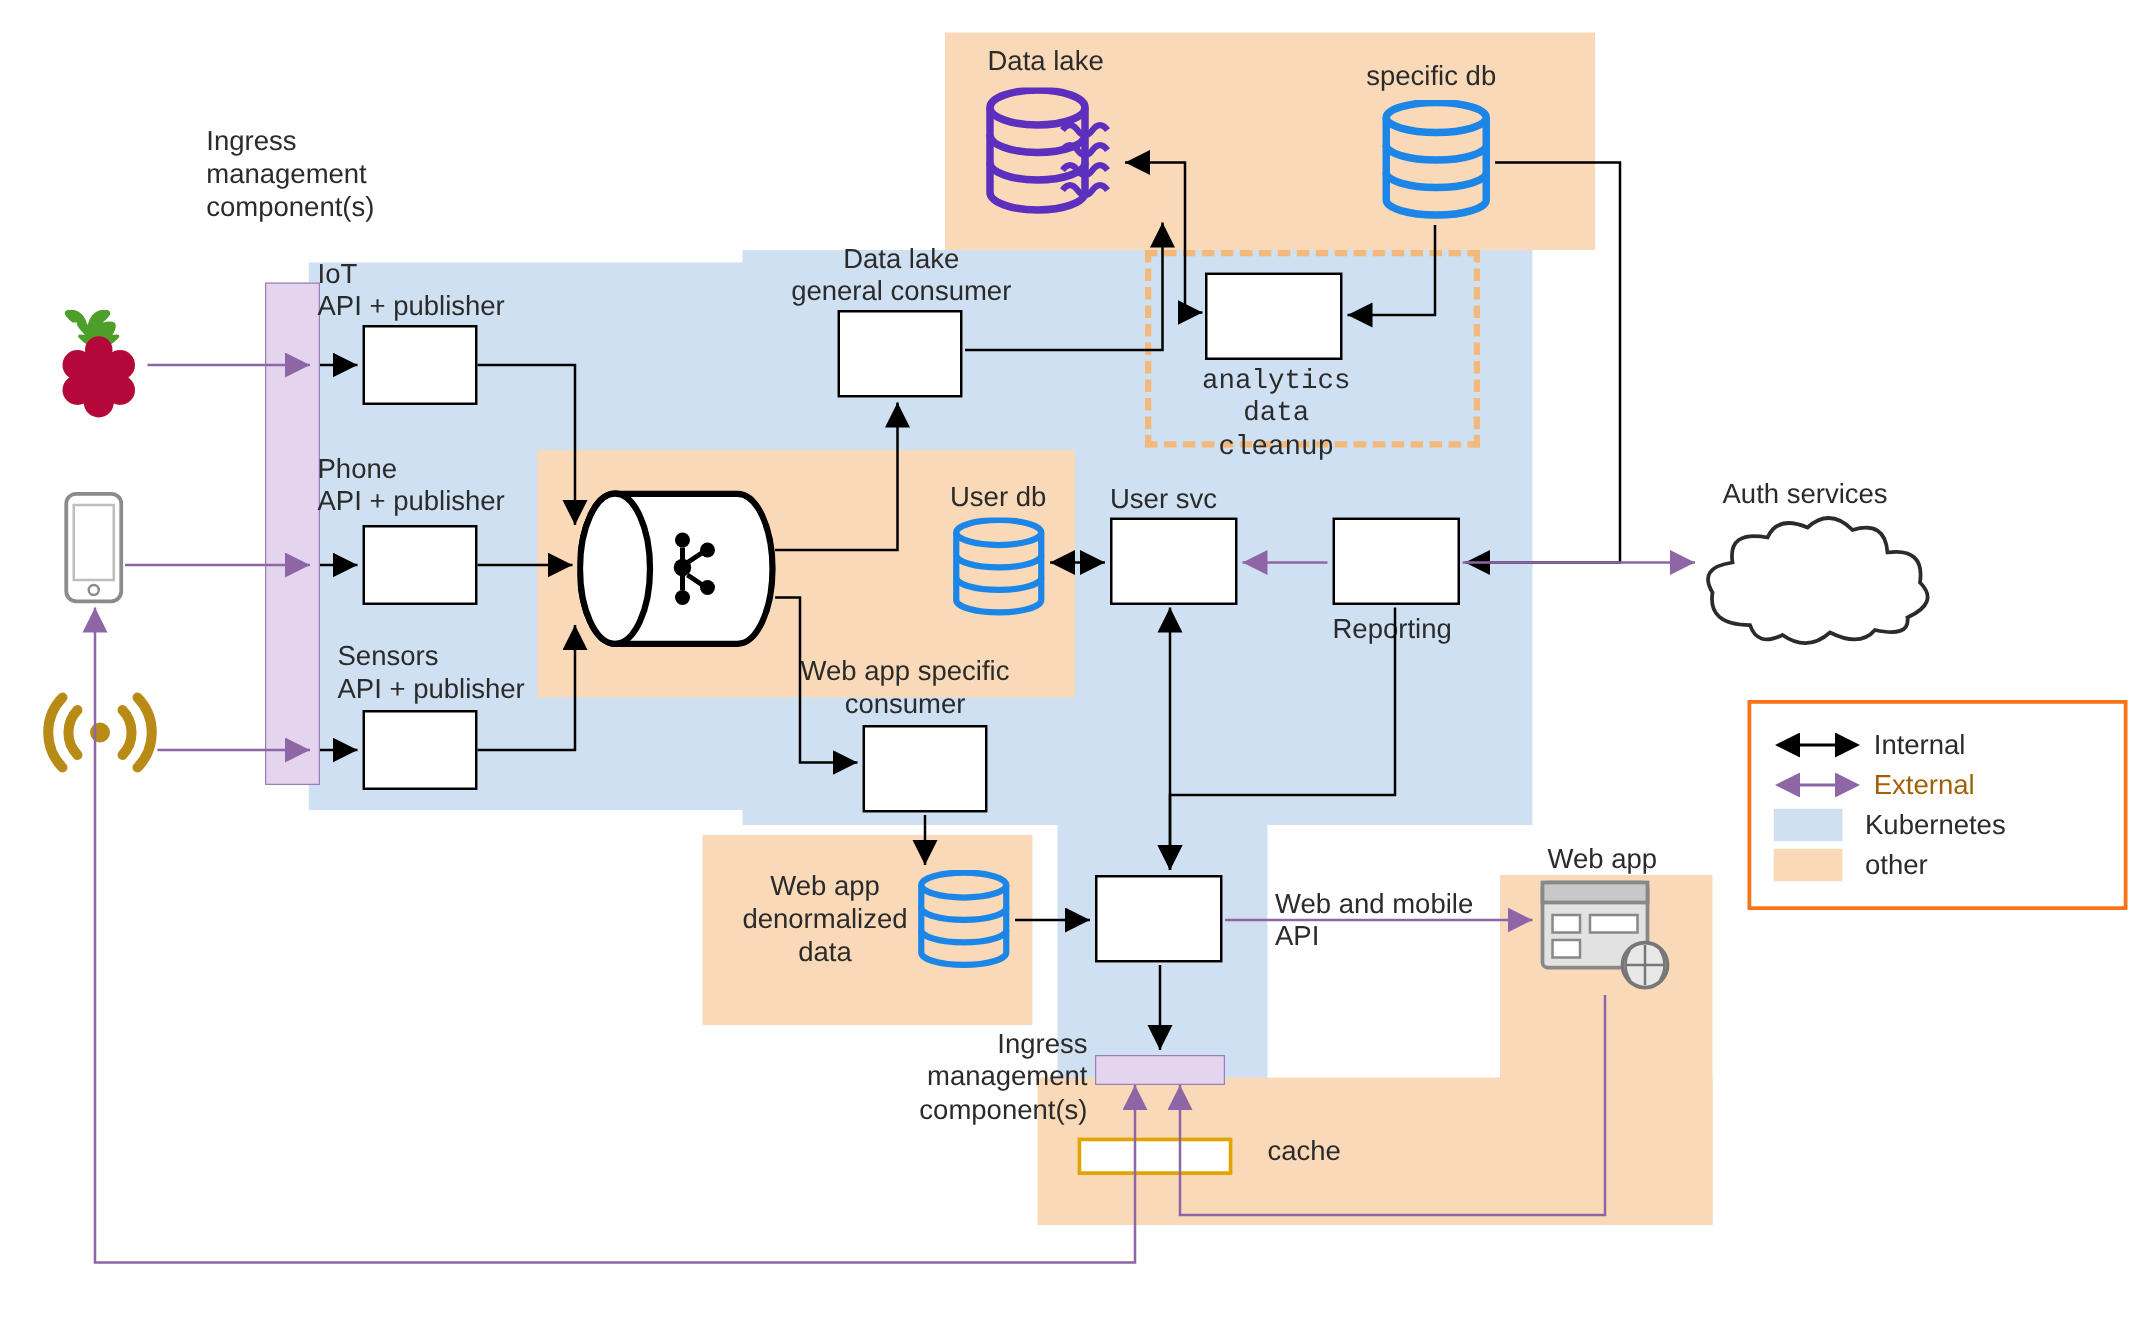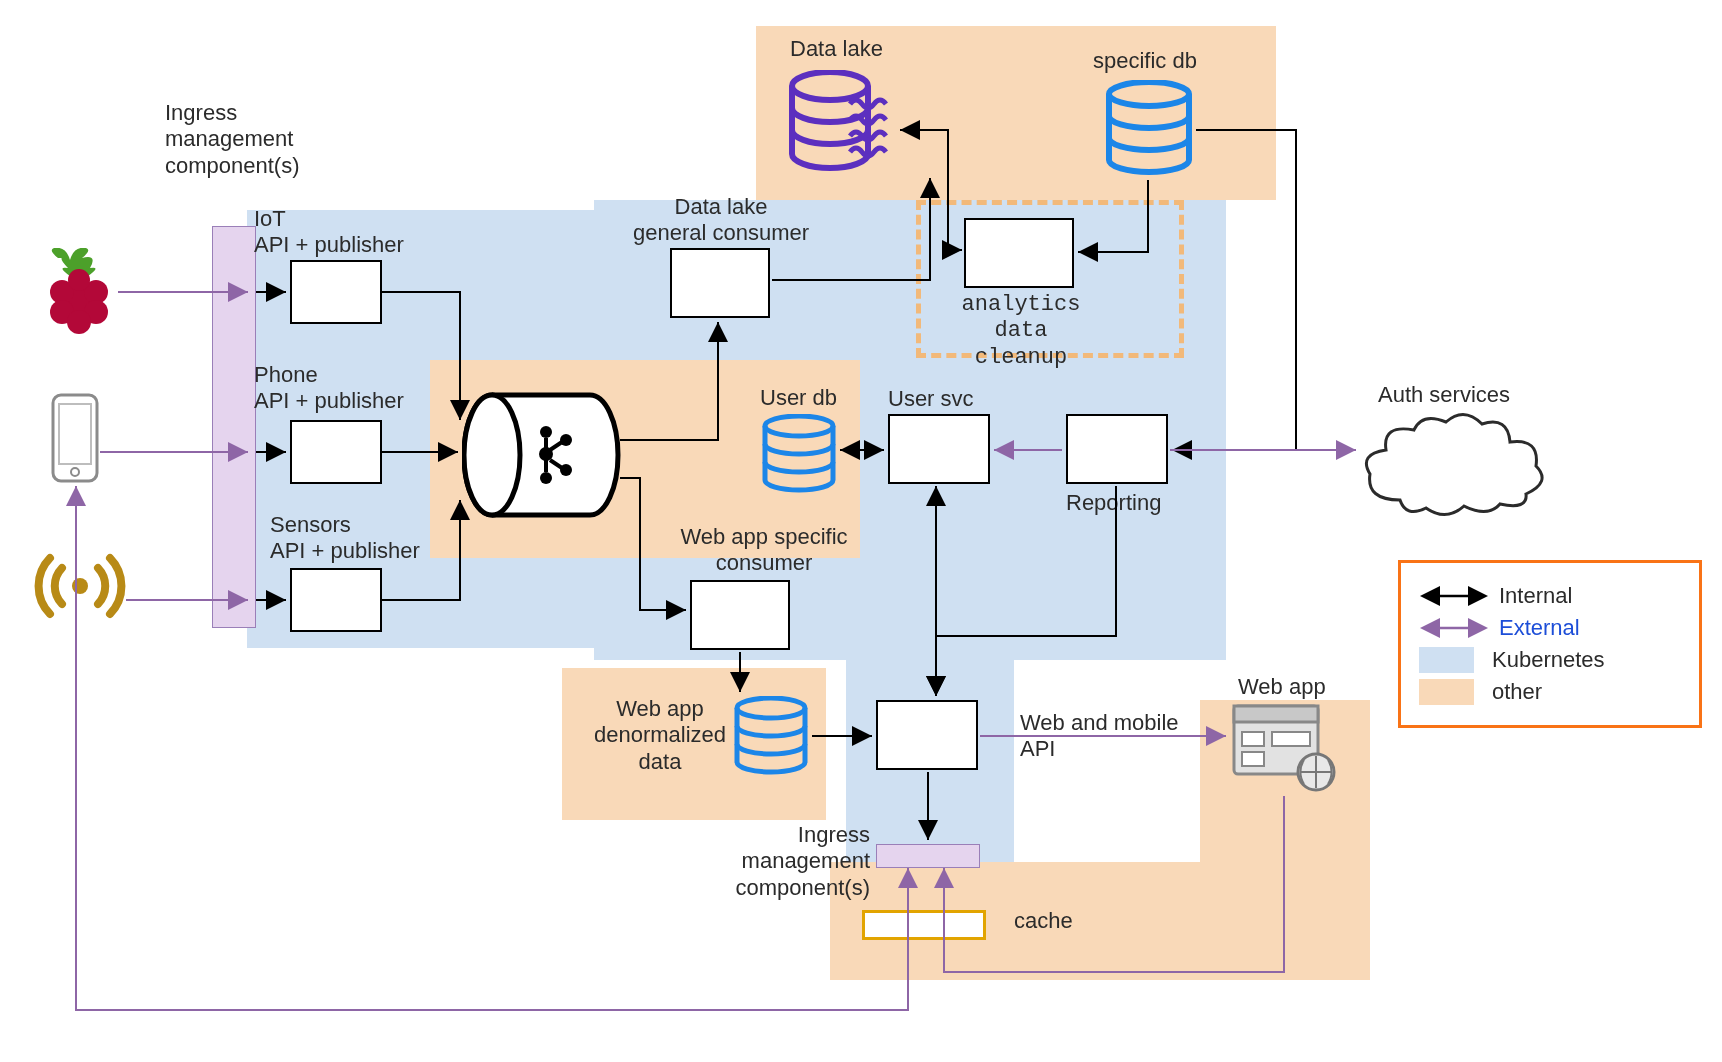--- a/index.html
+++ b/index.html
@@ -148,21 +148,21 @@
     </g>
   </svg>
 
   <div class="box" style="left:888px; top:414px; width:102px; height:70px;"></div>
   <div class="lbl" style="left:888px; top:386px;">User svc</div>
 
   <div class="box" style="left:1066px; top:414px; width:102px; height:70px;"></div>
   <div class="lbl" style="left:1066px; top:490px;">Reporting</div>
 
   <div class="box" style="left:690px; top:580px; width:100px; height:70px;"></div>
-  <div class="lbl" style="left:659px; top:524px; white-space:pre-line; text-align:center; width:210px;">Web app specific
+  <div class="lbl" style="left:619px; top:524px; white-space:pre-line; text-align:center; width:210px;">Web app specific
 consumer</div>
 
   <svg style="position:absolute; left:732px; top:696px;" width="78" height="84" viewBox="0 0 78 84">
     <g fill="none" stroke="#1C86E8" stroke-width="5">
       <ellipse cx="39" cy="12" rx="34" ry="10"></ellipse>
       <path d="M5 12 V66 A34 10 0 0 0 73 66 V12"></path>
       <path d="M5 30 A34 10 0 0 0 73 30"></path>
       <path d="M5 48 A34 10 0 0 0 73 48"></path>
     </g>
   </svg>
@@ -208,21 +208,21 @@
               <path d="M0 0 L8 4 L0 8 Z" fill="#000"></path>
             </marker>
         <marker id="la1r" markerWidth="8" markerHeight="8" refX="2" refY="4" orient="auto">
               <path d="M8 0 L0 4 L8 8 Z" fill="#000"></path>
             </marker>
       </defs>
           <line x1="6" y1="10" x2="64" y2="10" stroke="#000" stroke-width="2.5" marker-start="url(#la1r)" marker-end="url(#la1)"></line>
         </svg>
       <span>Internal</span>
     </div>
-    <div class="legend-row" style="color:#1d4ed8;text-align:right;">
+    <div class="legend-row" style="color:#a16207;text-align:right;">
       <svg width="70" height="20" style="margin-right:10px;">
           <defs>
         <marker id="la2" markerWidth="8" markerHeight="8" refX="6" refY="4" orient="auto">
               <path d="M0 0 L8 4 L0 8 Z" fill="#8E66A6"></path>
             </marker>
         <marker id="la2r" markerWidth="8" markerHeight="8" refX="2" refY="4" orient="auto">
               <path d="M8 0 L0 4 L8 8 Z" fill="#8E66A6"></path>
             </marker>
       </defs>
           <line x1="6" y1="10" x2="64" y2="10" stroke="#8E66A6" stroke-width="2.5" marker-start="url(#la2r)" marker-end="url(#la2)"></line>

